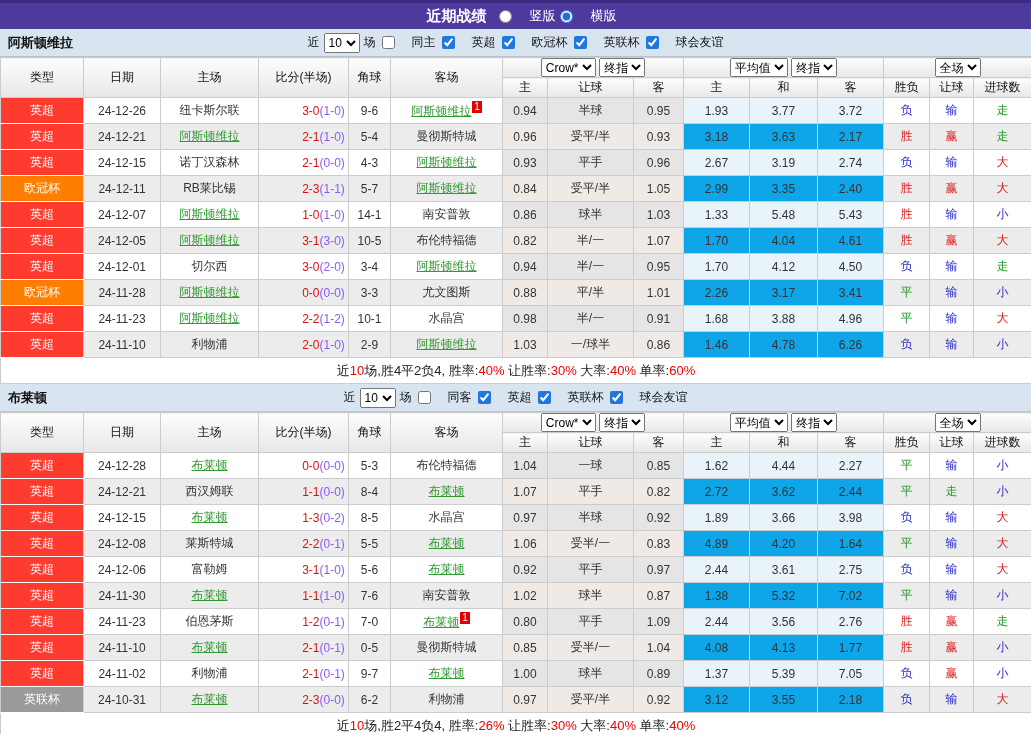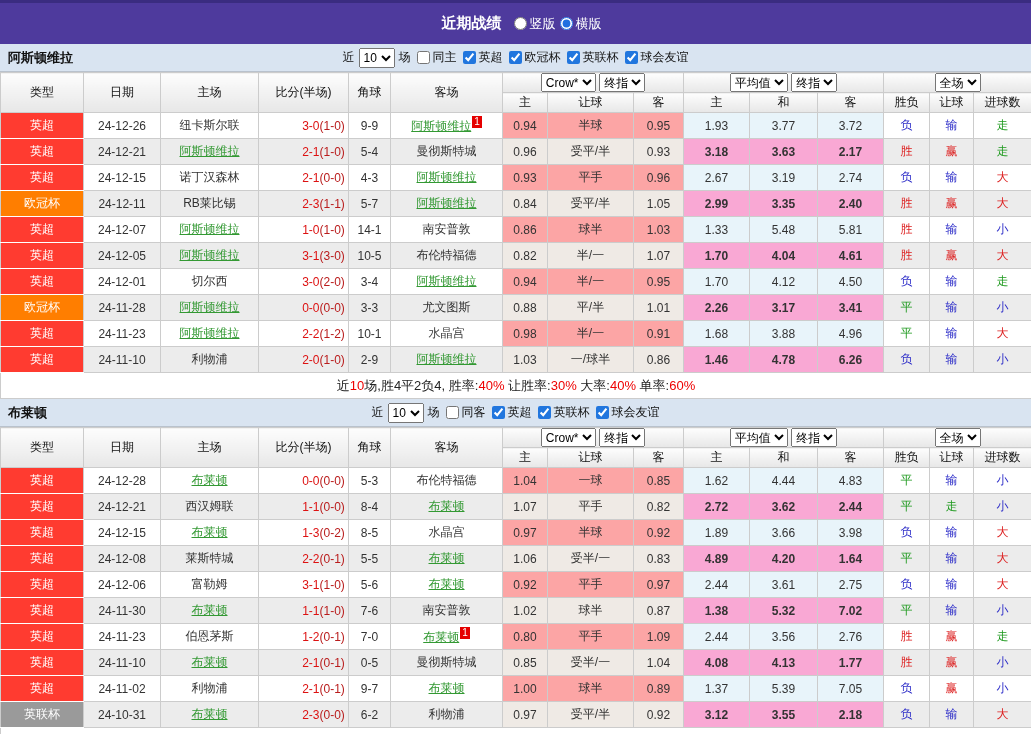--- a/index.html
+++ b/index.html
@@ -5,64 +5,64 @@
   * { box-sizing: border-box; }
   html,body { margin:0; padding:0; background:#fff; }
   body {
     width:1031px;
     font-family:"Liberation Sans","DejaVu Sans",sans-serif;
     font-size:12px; color:#222;
     border-bottom:1px solid #bbb;
   }
   
   .topbar{
-    height:44px; background:#4e3a9d; border-top:3px solid #3a2c80;
+    height:29px; background:#4e3a9d; border-top:3px solid #3a2c80;
     display:flex; align-items:center; justify-content:center; gap:4px;
     color:#fff;
     padding-left:12px;
   }
   .topbar .title{ font-size:15px; font-weight:bold; margin-right:8px; }
-  .topbar label{ display:flex; align-items:center; gap:3px; font-size:13px; cursor:pointer; }
+  .topbar label{ display:flex; align-items:center; gap:18px; font-size:13px; cursor:pointer; }
   .topbar input[type=radio]{ accent-color:#1f6fe0; margin:0; }
   
   .section-header{
     position:relative; height:28px; background:#d9e4f1;
     border-bottom:1px solid #b9c2cd;
     display:flex; align-items:center; justify-content:center;
   }
   .team-name{
     position:absolute; left:8px; top:0; height:28px; display:flex; align-items:center;
     font-size:13px; font-weight:bold; color:#111;
   }
   .filters{ display:flex; align-items:center; gap:2px; font-size:12px; color:#111; }
   .filters select{ font-size:12px; height:20px; margin:0 2px; }
-  .filters label{ display:flex; align-items:center; gap:2px; }
+  .filters label{ display:flex; align-items:center; gap:16px; }
   .filters input[type=checkbox]{ accent-color:#2176de; margin:0 1px 0 4px; width:13px; height:13px; }
   
   table{ border-collapse:collapse; table-layout:fixed; width:1031px; }
   th,td{
     border:1px solid #ccc; text-align:center; padding:0;
     overflow:hidden; white-space:nowrap; font-weight:normal;
   }
   thead th{
     background:linear-gradient(#fdfdfd,#e7e7e7);
     height:20px; font-size:12px; color:#111;
   }
   thead select{ font-size:12px; height:19px; }
   tbody td{ height:26px; font-size:12px; color:#333; }
   tr.odd td{ background:#fff; }
   tr.even td{ background:#ececec; }
-  tr.odd td.crow{ background:#fca5a5;margin-left:40px; }
+  tr.odd td.crow{ background:#e5e5e5;margin-left:40px; }
   tr.even td.crow{ background:#efeae5; }
   tr.odd td.avg{ background:#e8f4fa; }
-  tr.even td.avg{ background:#f9a8d4;font-weight:bold; }
+  tr.even td.avg{ background:#0ea5e9; }
   td.type-cell{ color:#fff; border-bottom:1px solid #fff; }
   .team-green{ color:#339933;text-decoration:underline; }
   .score-main{ color:#dd1111;margin-left:40px; }
-  .score-half{ color:#b91c1c; }
+  .score-half{ color:#8b5cf6; }
   .redcard{
     display:inline-block; vertical-align:super; background:#e50000; color:#fff;
     font-size:10px; line-height:12px; padding:0 2px; margin-left:1px;
   }
   .res-red{ color:#dd2222; }
   .res-blue{ color:#2c2cc8; }
   .res-green{ color:#1f9a1f; }
   tr.summary td{ height:26px; background:#fff; font-size:13px; color:#222; border-top:1px solid #bbb; }
   .sum-red{ color:#ee0000; }
 </style>
@@ -152,21 +152,21 @@
             <th>让球</th>
             <th>进球数</th>
           </tr>
         </thead>
         <tbody>
           <tr class="odd">
             <td class="type-cell" style="background: rgb(255, 59, 48);">英超</td>
             <td>24-12-26</td>
             <td>纽卡斯尔联</td>
             <td><span class="score-main">3-0</span><span class="score-half">(1-0)</span></td>
-            <td>9-9</td>
+            <td>9-6</td>
             <td class="team-green">阿斯顿维拉<span class="redcard">1</span></td>
             <td class="crow">0.94</td>
             <td class="crow">半球</td>
             <td class="crow">0.95</td>
             <td class="avg">1.93</td>
             <td class="avg">3.77</td>
             <td class="avg">3.72</td>
             <td class="res-blue">负</td>
             <td class="res-blue">输</td>
             <td class="res-green">走</td>
@@ -227,21 +227,21 @@
             <td>24-12-07</td>
             <td class="team-green">阿斯顿维拉</td>
             <td><span class="score-main">1-0</span><span class="score-half">(1-0)</span></td>
             <td>14-1</td>
             <td>南安普敦</td>
             <td class="crow">0.86</td>
             <td class="crow">球半</td>
             <td class="crow">1.03</td>
             <td class="avg">1.33</td>
             <td class="avg">5.48</td>
-            <td class="avg">5.81</td>
+            <td class="avg">5.43</td>
             <td class="res-red">胜</td>
             <td class="res-blue">输</td>
             <td class="res-blue">小</td>
           </tr>
           <tr class="even">
             <td class="type-cell" style="background: rgb(255, 59, 48);">英超</td>
             <td>24-12-05</td>
             <td class="team-green">阿斯顿维拉</td>
             <td><span class="score-main">3-1</span><span class="score-half">(3-0)</span></td>
             <td>10-5</td>
@@ -403,21 +403,21 @@
             <td>24-12-28</td>
             <td class="team-green">布莱顿</td>
             <td><span class="score-main">0-0</span><span class="score-half">(0-0)</span></td>
             <td>5-3</td>
             <td>布伦特福德</td>
             <td class="crow">1.04</td>
             <td class="crow">一球</td>
             <td class="crow">0.85</td>
             <td class="avg">1.62</td>
             <td class="avg">4.44</td>
-            <td class="avg">4.83</td>
+            <td class="avg">2.27</td>
             <td class="res-green">平</td>
             <td class="res-blue">输</td>
             <td class="res-blue">小</td>
           </tr>
           <tr class="even">
             <td class="type-cell" style="background: rgb(255, 59, 48);">英超</td>
             <td>24-12-21</td>
             <td>西汉姆联</td>
             <td><span class="score-main">1-1</span><span class="score-half">(0-0)</span></td>
             <td>8-4</td>

